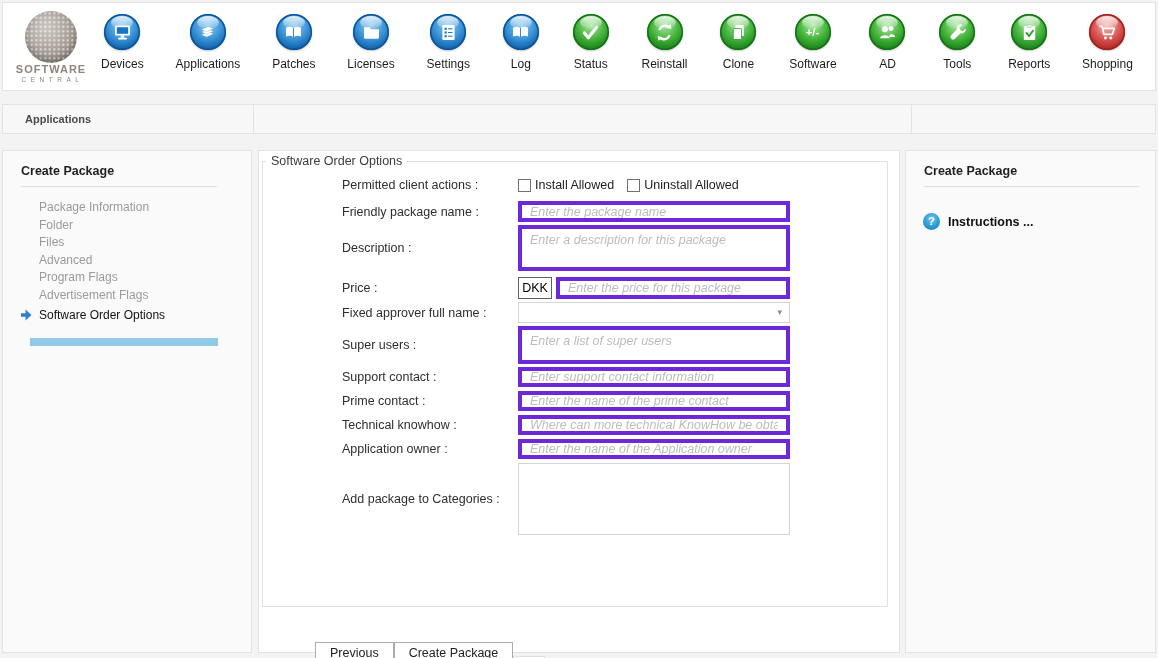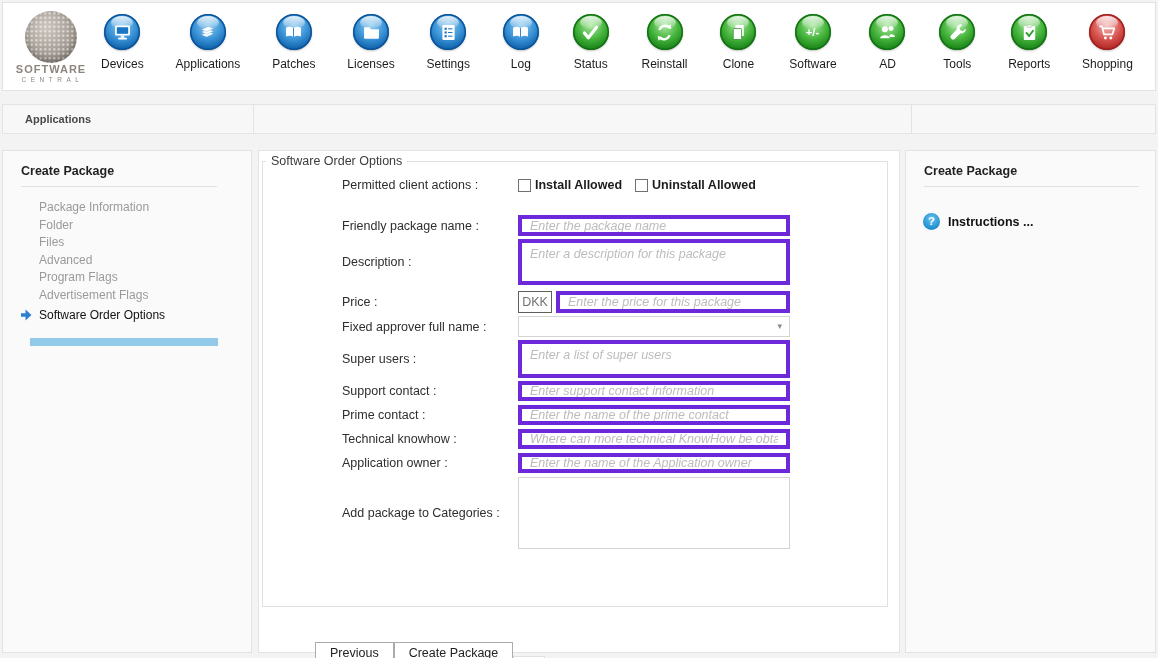--- a/index.html
+++ b/index.html
@@ -97,25 +97,25 @@
     padding:0 8px; outline:none; resize:none;
   }
   input.tfield { height:21px; }
   input.tfield::placeholder, textarea.tfield::placeholder { color:#bcbcbc; font-style:italic; opacity:1; }
   textarea.tfield { padding-top:4px; }
   .ta-desc { height:46px; }
   .ta-super { height:38px; }
   .small-input { height:20px !important; }
 
   .cbx { width:13px; height:13px; border:1px solid #707070; background:#fff; margin:0 4px 0 0; flex:none; cursor:pointer; }
-  .cbx-label { font-size:12.5px; color:#1c1c1c; margin-right:13px; white-space:nowrap;font-weight:bold; }
+  .cbx-label { font-size:12.5px; color:#1c1c1c; margin-right:13px; white-space:nowrap; }
 
   .currency-box {
     width:34px; height:22px; border:1px solid #5f5f5f; background:#fff; flex:none;
-    font-size:12.5px; color:#737373; text-align:center; line-height:20px; margin-right:4px; cursor:pointer;
+    font-size:12.5px; color:#000000; text-align:center; line-height:20px; margin-right:4px; cursor:pointer;
   }
   input.price-input { width:234px; height:22px; }
 
   .ddl {
     width:272px; height:21px; border:1px solid #d4d4d4; background:#fff;
     position:relative; cursor:pointer;
   }
   .ddl .ddl-arrow { position:absolute; right:7px; top:4px; font-size:9px; color:#8a8a8a; }
 
   .listbox { width:272px; height:72px; border:1px solid #d4d4d4; background:#fff; }
@@ -325,21 +325,21 @@
       <span>Software Order Options</span>
     </div>
   </div>
   <div class="progress-bar"></div>
 </div>
 
 <div class="panel center-panel">
   <fieldset class="order-options">
     <legend>Software Order Options</legend>
 
-    <div class="frow" style="margin-bottom:20px; height:20px;">
+    <div class="frow" style="margin-bottom:6px; height:20px;">
       <span class="flabel">Permitted client actions :</span>
       <span class="fctrl" style="width:360px;">
         <span class="cbx"></span>
         <span class="cbx-label">Install Allowed</span>
         <span class="cbx"></span>
         <span class="cbx-label">Uninstall Allowed</span>
       </span>
     </div>
 
     <div class="frow">

